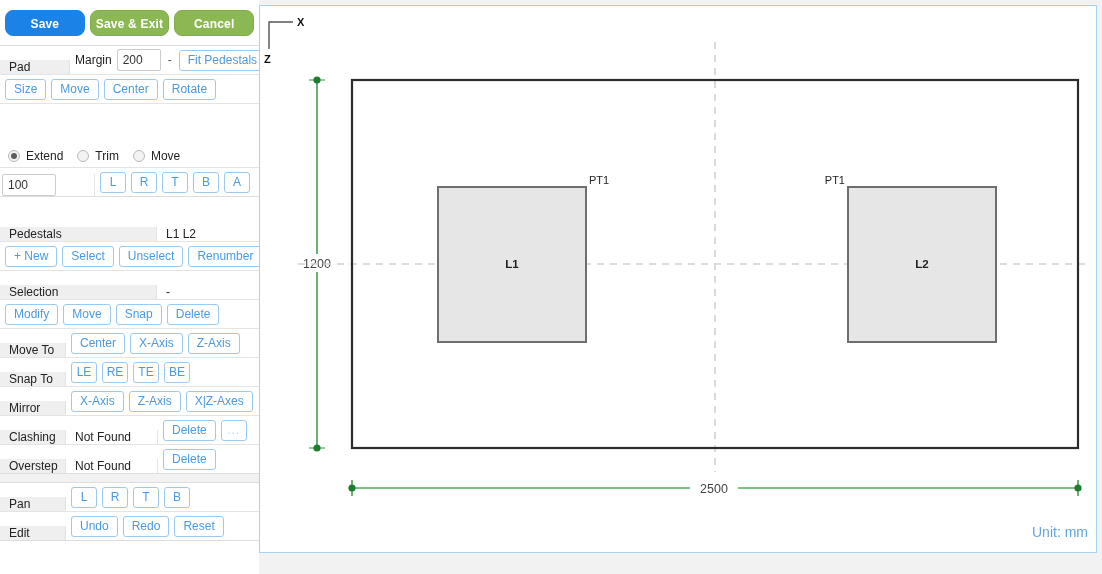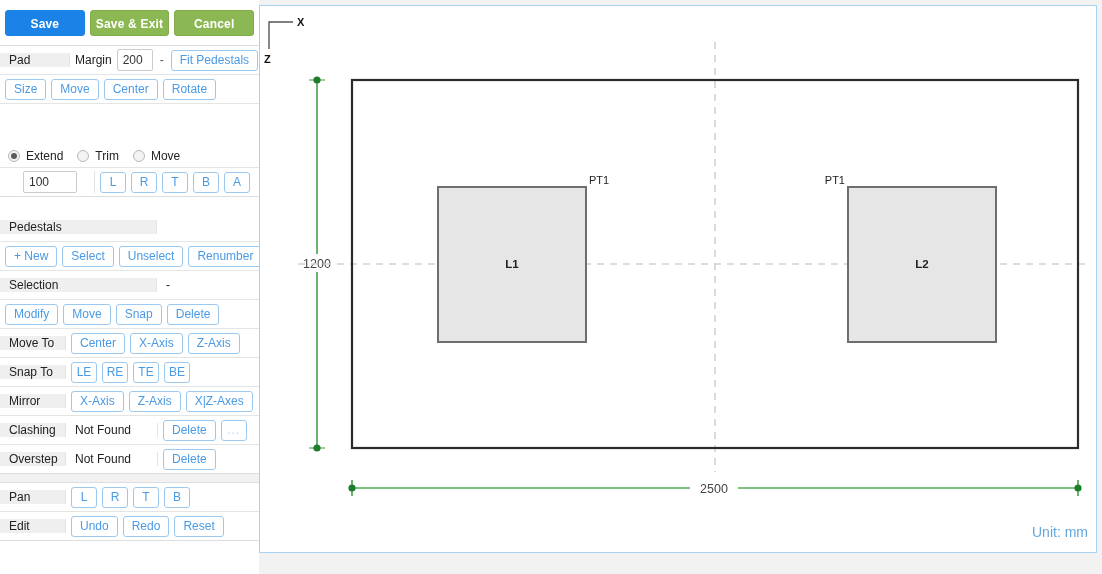--- a/index.html
+++ b/index.html
@@ -38,34 +38,34 @@
     background: #ffffff;
   }
   .bigbtn {
     flex: 1 1 0;
     height: 26px;
     line-height: 26px;
     text-align: center;
     color: #ffffff;
     font-size: 12px;
     font-weight: bold;
-    border-radius: 3px;
+    border-radius: 8px;
     cursor: pointer;
     border: 1px solid rgba(0,0,0,.08);
     box-sizing: border-box;
     letter-spacing: .2px;
   }
   .bigbtn.blue { background: #1b83e8; border-color: #1b83e8; }
   .bigbtn.green { background: #8cb853; border-color: #82ab4d; }
 
   
   .grp { border-top: 1px solid #dddddd; }
   .row {
     display: flex;
-    align-items: center;
+    align-items: flex-end;
     border-bottom: 1px solid #e4e4e4;
     min-height: 28px;
     background: #ffffff;
   }
   .row:last-child { border-bottom: 1px solid #dddddd; }
 
   .lbl {
     background: #efefef;
     border-right: 1px solid #e4e4e4;
     padding: 0 9px;
@@ -120,21 +120,21 @@
     background: #ffffff;
     height: 22px;
     line-height: 20px;
     font-size: 12px;
     color: #333;
     padding: 0 5px;
     box-sizing: border-box;
     border-radius: 2px;
     font-family: "Liberation Sans", sans-serif;
   }
-  .tinput.w52 { width: 36px; }
+  .tinput.w52 { width: 44px; }
   .tinput.w54 { width: 54px; }
 
   .dash { color: #555; padding: 0 2px; font-size: 12px;}
 
   .radios { display:flex; align-items:center; gap:4px; padding: 4px 8px; flex: 1 1 auto; background:#fff;margin-top:41px;}
   .radio {
     width: 12px; height: 12px; border-radius: 50%;
     border: 1px solid #b9b9b9; background: #f3f3f3;
     display:inline-block; position: relative; box-sizing:border-box;
     flex: 0 0 auto;
@@ -205,36 +205,37 @@
           <span class="radio on"></span>
           <span class="rlabel">Extend</span>
           <span class="radio"></span>
           <span class="rlabel">Trim</span>
           <span class="radio"></span>
           <span class="rlabel">Move</span>
         </div>
       </div>
 
       <div class="row">
-        <div class="val w95" style="padding-left:23px;">
+        <div class="val w95" style="padding-left:2px;">
           <input class="tinput w54" type="text" value="100" style="">
         </div>
         <div class="cellrow">
           <span class="obtn sq">L</span>
           <span class="obtn sq">R</span>
           <span class="obtn sq">T</span>
           <span class="obtn sq">B</span>
           <span class="obtn sq">A</span>
         </div>
       </div>
     </div>
 
     <div class="grp" style="border-top:none;margin-top:16px;">
       <div class="row">
         <div class="lbl" style="flex:0 0 157px;">Pedestals</div>
+        <div class="val grow">L1 L2</div>
       </div>
 
       <div class="row">
         <div class="cellrow">
           <span class="obtn">+ New</span>
           <span class="obtn">Select</span>
           <span class="obtn">Unselect</span>
           <span class="obtn">Renumber</span>
         </div>
       </div>

